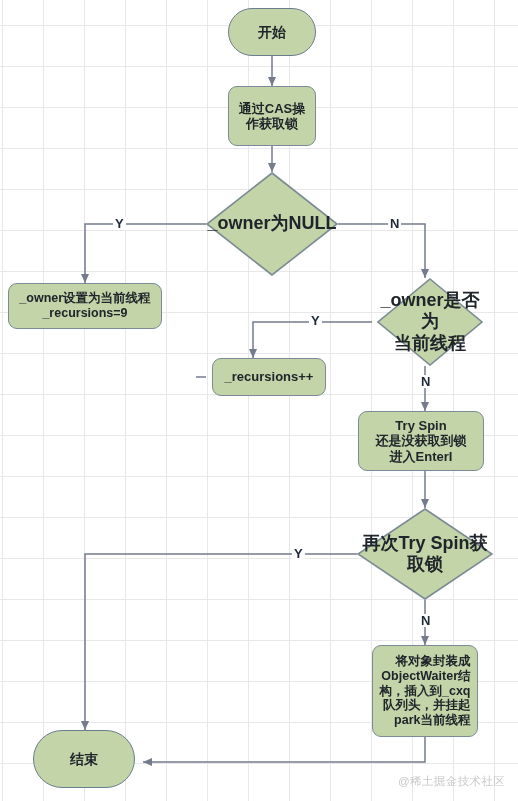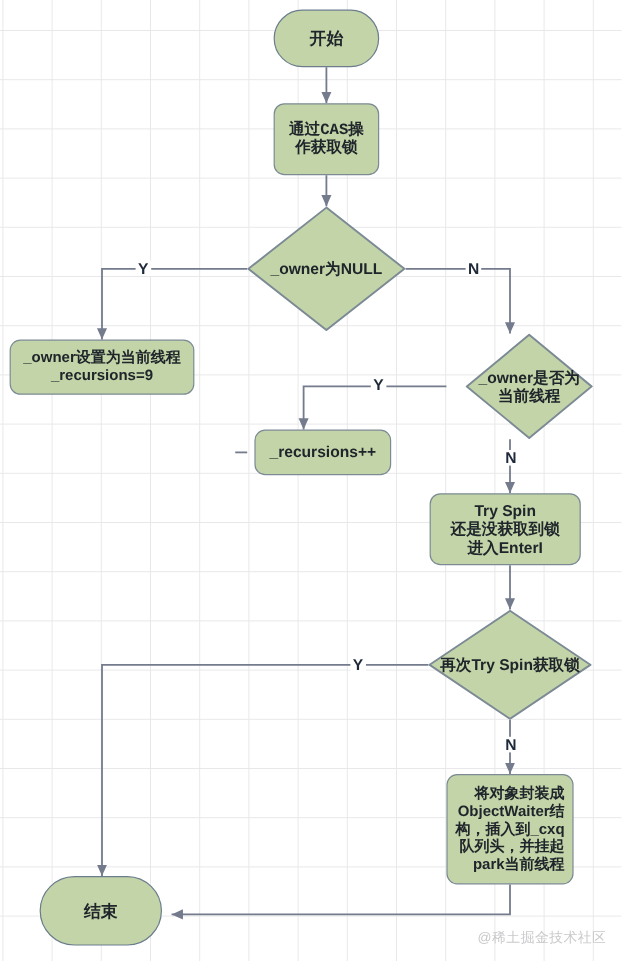--- a/index.html
+++ b/index.html
@@ -53,21 +53,21 @@
   .node.terminator {
     background: #c3d5a8;
     border: 1.6px solid #6b7d8c;
     border-radius: 999px;
     font-size: 14px;
     font-weight: bold;
   }
   .node.diamond {
     background: transparent;
     border: none;
-    font-size: 13px;
+    font-size: 18px;
     font-weight: bold;
   }
   .node.diamond .dshape {
     position: absolute;
     left: 0; top: 0;
     width: 100%; height: 100%;
   }
   .node.diamond .dlabel {
     position: relative;
     z-index: 2;
@@ -125,34 +125,34 @@
       <path d="M 425,737 L 425,762 L 143,762"></path>
     </g>
 
     <g fill="none" stroke="#737b8c" stroke-width="1.5">
       <path d="M 196,377 L 206,377"></path>
     </g>
   </svg>
 
   <div class="node terminator" style="left:228px; top:8px; width:88px; height:48px;">开始</div>
 
-  <div class="node rect" style="left:228px; top:86px; width:88px; height:60px;font-family:Liberation Mono, monospace;">通过CAS操
+  <div class="node rect" style="left:228px; top:86px; width:88px; height:60px;">通过CAS操
 作获取锁</div>
 
   <div class="node diamond" style="left:206px; top:172px; width:132px; height:104px;">
     <svg class="dshape" viewBox="0 0 132 104" preserveAspectRatio="none">
       <polygon points="66,1 131,52 66,103 1,52" fill="#c3d5a8" stroke="#7b8a94" stroke-width="1.6"></polygon>
     </svg>
     <span class="dlabel">_owner为NULL</span>
   </div>
 
   <div class="node rect" style="left:8px; top:283px; width:154px; height:46px; font-size:12.5px;">_owner设置为当前线程
 _recursions=9</div>
 
-  <div class="node diamond" style="left:388px; top:278px; width:106px; height:88px;">
+  <div class="node diamond" style="left:377px; top:278px; width:106px; height:88px;">
     <svg class="dshape" viewBox="0 0 106 88" preserveAspectRatio="none">
       <polygon points="53,1 105,44 53,87 1,44" fill="#c3d5a8" stroke="#7b8a94" stroke-width="1.6"></polygon>
     </svg>
     <span class="dlabel">_owner是否为
 当前线程</span>
   </div>
 
   <div class="node rect" style="left:196px; top:358px; width:114px; height:38px;margin-left:16px;">_recursions++</div>
 
   <div class="node rect" style="left:358px; top:411px; width:126px; height:60px;">Try Spin

